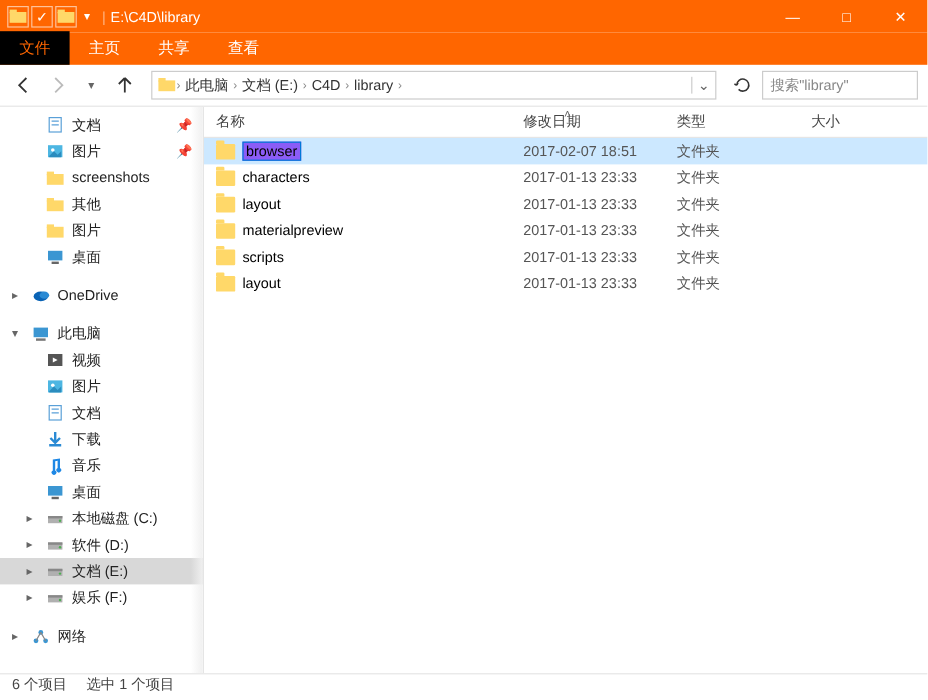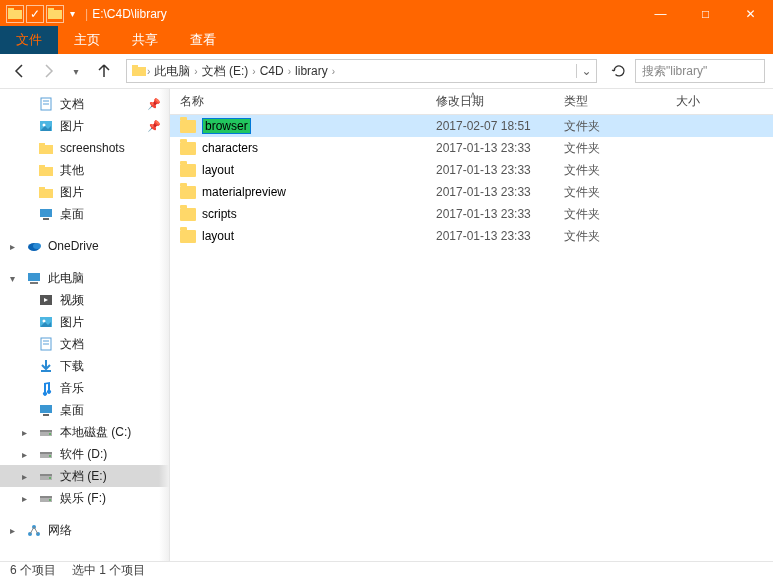--- a/index.html
+++ b/index.html
@@ -7,21 +7,21 @@
 
 .titlebar { height: 27px; background: #ff6600; display: flex; align-items: center; color: #fff; }
 .titlebar .qat { display: flex; align-items: center; gap: 2px; padding-left: 6px; }
 .titlebar .qat .box { width: 18px; height: 18px; border: 1px solid rgba(255,255,255,0.6); display: flex; align-items: center; justify-content: center; }
 .titlebar .title { font-size: 12px; }
 .titlebar .wincontrols { margin-left: auto; display: flex; }
 .titlebar .wincontrols div { width: 45px; height: 27px; display: flex; align-items: center; justify-content: center; }
 
 .ribbon-tabs { height: 27px; background: #ff6600; display: flex; align-items: flex-end; }
 .ribbon-tabs .tab { padding: 5px 16px; color: #fff; font-size: 13px; }
-.ribbon-tabs .tab.active { background: #0c4a6e; color: #ff6600; }
+.ribbon-tabs .tab.active { background: #000000; color: #ff6600; }
 
 .nav { height: 35px; border-bottom: 1px solid #e5e5e5; display: flex; align-items: center; padding: 0 8px; gap: 4px; }
 .nav .navbtn { width: 24px; height: 24px; display: flex; align-items: center; justify-content: center; color: #666; }
 .nav .navbtn.disabled { color: #ccc; }
 .breadcrumb { flex: 1; height: 24px; border: 1px solid #ccc; display: flex; align-items: center; margin: 0 6px; padding-left: 4px; }
 .breadcrumb .crumb { padding: 0 4px; color: #333; }
 .breadcrumb .sep { color: #888; font-size: 10px; }
 .breadcrumb .dd { margin-left: auto; width: 20px; text-align: center; border-left: 1px solid #ccc; color: #666; }
 .searchbox { width: 130px; height: 24px; border: 1px solid #ccc; display: flex; align-items: center; padding: 0 6px; color: #888; }
 
@@ -42,21 +42,21 @@
 .colhead .sortarrow { position: absolute; left: 300px; top: 1px; color: #666; font-size: 10px; }
 .c-name { width: 256px; } .c-date { width: 128px; } .c-type { width: 112px; } .c-size { width: 80px; }
 
 .filelist { flex: 1; }
 .row { display: flex; align-items: center; height: 22px; }
 .row.sel { background: #cce8ff; }
 .row .c-name { display: flex; align-items: center; gap: 6px; padding-left: 10px; }
 .row .c-date, .row .c-type, .row .c-size { color: #555; padding-left: 10px; }
 .folder-ico { width: 16px; height: 13px; background: #ffd869; border-radius: 1px; position: relative; }
 .folder-ico::before { content:""; position:absolute; top:-3px; left:0; width:7px; height:3px; background:#ffd869; border-radius:1px 1px 0 0; }
-.rename { background: #22c55e; border: 1px solid #0078d7; padding: 0 2px; color: #000; }
+.rename { background: #8b5cf6; border: 1px solid #0078d7; padding: 0 2px; color: #000; }
 
 .status { height: 22px; border-top: 1px solid #e5e5e5; display: flex; padding: 0 10px; gap: 16px; color: #444; }
 
 .svg-ico { width: 16px; height: 16px; }
 </style>
 </head>
 <body>
 
 <div class="titlebar">
   <div class="qat">

